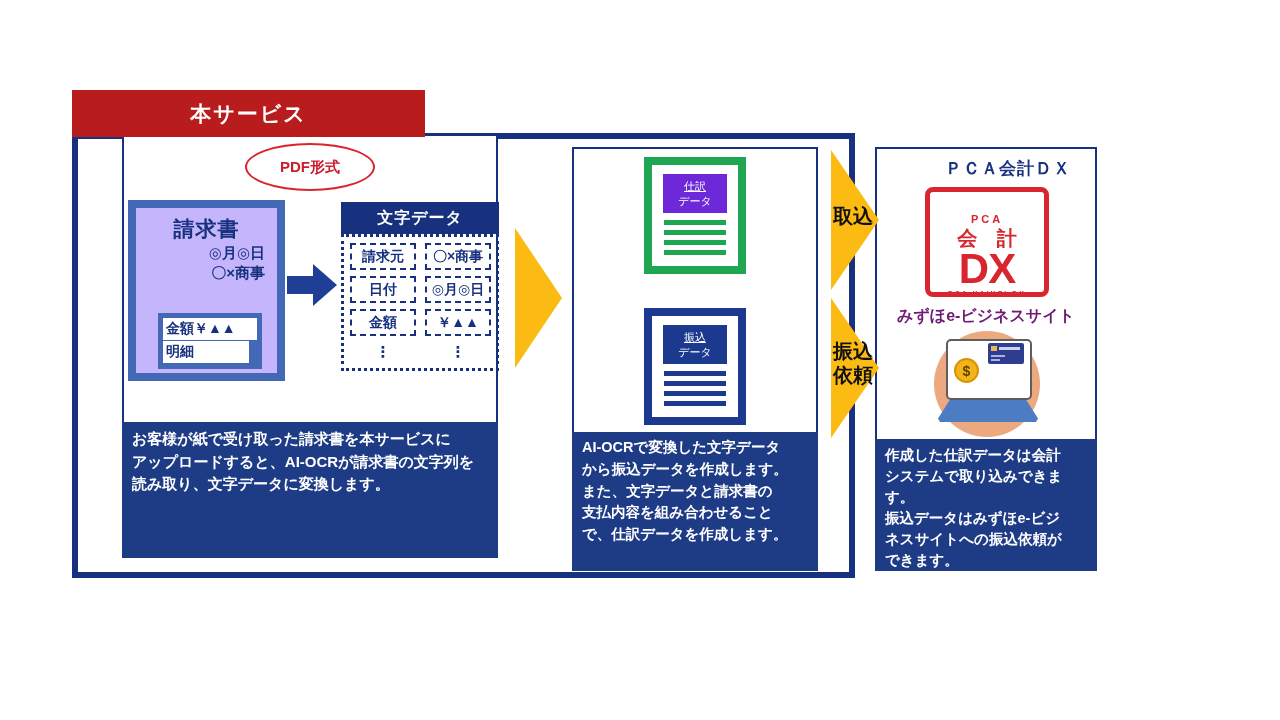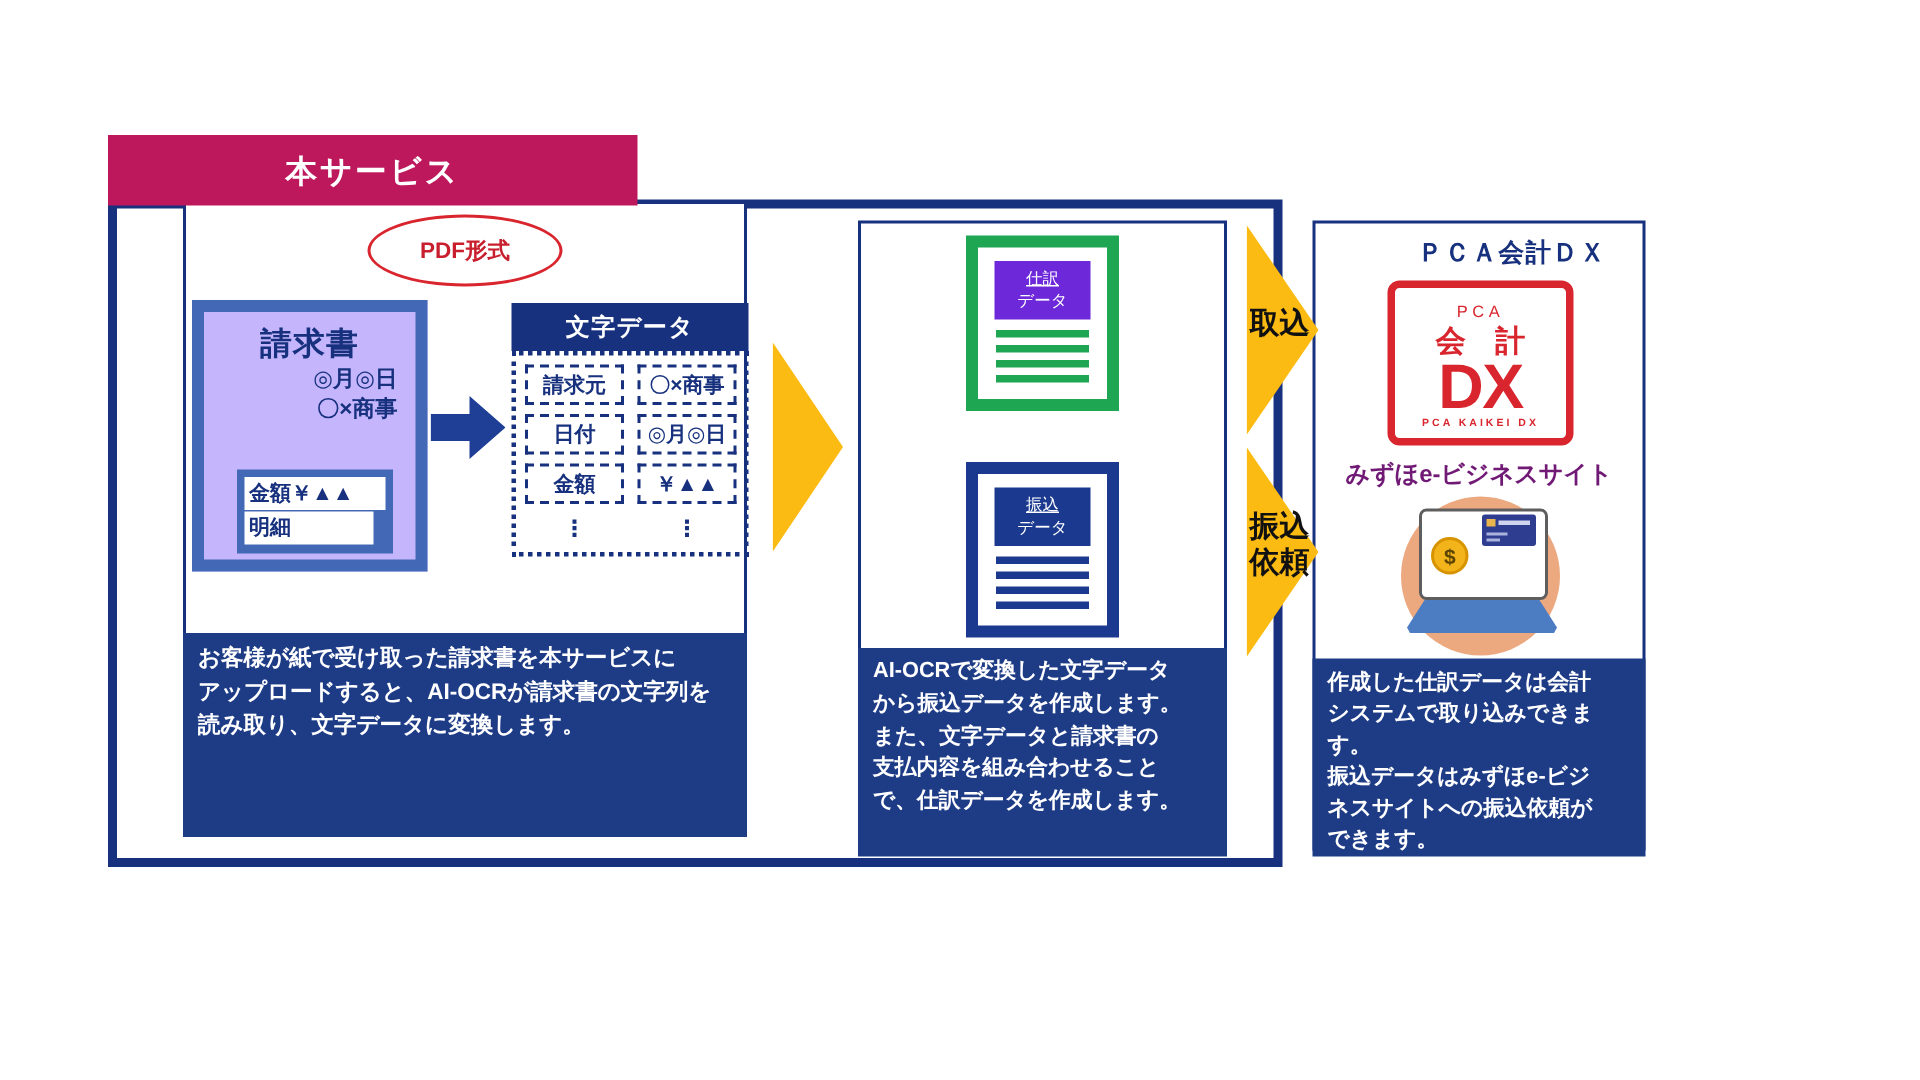--- a/index.html
+++ b/index.html
@@ -1,21 +1,21 @@
 <!DOCTYPE html>
 <html><head>
 <meta charset="utf-8">
 <style>
   * { margin:0; padding:0; box-sizing:border-box; }
   body { background:#ffffff; font-family:"Liberation Sans","DejaVu Sans",sans-serif; }
   .canvas { position:relative; width:1280px; height:720px; background:#ffffff; overflow:hidden; }
 
   
   .tab { position:absolute; left:72px; top:90px; width:353px; height:47px;
-         background:#be185d; z-index:3; display:flex; align-items:center; justify-content:center; }
+         background:#b91c1c; z-index:3; display:flex; align-items:center; justify-content:center; }
   .tab span { color:#ffffff; font-size:21px; font-weight:bold; letter-spacing:2px; }
   .outer-box { position:absolute; left:72px; top:133px; width:783px; height:445px;
                border:6px solid #17317E; z-index:1; background:transparent; }
 
   
   .panel { position:absolute; background:#ffffff; border:2px solid #17317E; z-index:2; }
   .panel-left  { left:122px; top:134px; width:376px; height:420px; }
   .panel-mid   { left:572px; top:147px; width:246px; height:420px; }
   .panel-right { left:875px; top:147px; width:222px; height:420px; }
 
@@ -81,21 +81,21 @@
   .doc-lines i { display:block; height:5px; }
   .doc-journal  .doc-lines i { background:#1FA653; }
   .doc-transfer .doc-lines i { background:#1B3A8F; }
 
   
   .rp-title { position:absolute; top:8px; left:0; right:0; text-align:center;
               color:#17317E; font-size:17px; font-weight:bold; letter-spacing:1px;padding-left:44px; }
   .pca-logo { position:absolute; left:48px; top:38px; width:124px; height:110px;
               border:5px solid #D9262E; border-radius:8px; background:#ffffff;
               display:flex; flex-direction:column; align-items:center; }
-  .pca-top { color:#D9262E; font-size:11px; font-weight:normal; letter-spacing:3px; margin-top:10px; }
+  .pca-top { color:#D9262E; font-size:11px; font-weight:bold; letter-spacing:3px; margin-top:21px; }
   .pca-kaikei { color:#D9262E; font-size:20px; font-weight:bold; letter-spacing:7px; margin-top:0px; text-indent:7px; }
   .pca-dx { position:relative; color:#D9262E; font-size:42px; font-weight:900; line-height:0.92;
             letter-spacing:-1px; margin-top:-2px; }
   .pca-dx .tail { position:absolute; left:-12px; top:5px; width:26px; height:42px; background:#A81C26;
                   clip-path:polygon(0 4%, 100% 0, 100% 100%, 38% 88%, 0 100%); z-index:-1; }
   .pca-bottom { color:#D9262E; font-size:7px; font-weight:bold; letter-spacing:2px; margin-top:1px; }
 
   .mizuho-title { position:absolute; top:157px; left:0; right:0; text-align:center;
                   color:#701a75; font-size:16px; font-weight:bold; }
   .illu { position:absolute; left:57px; top:182px; width:106px; height:106px; }

